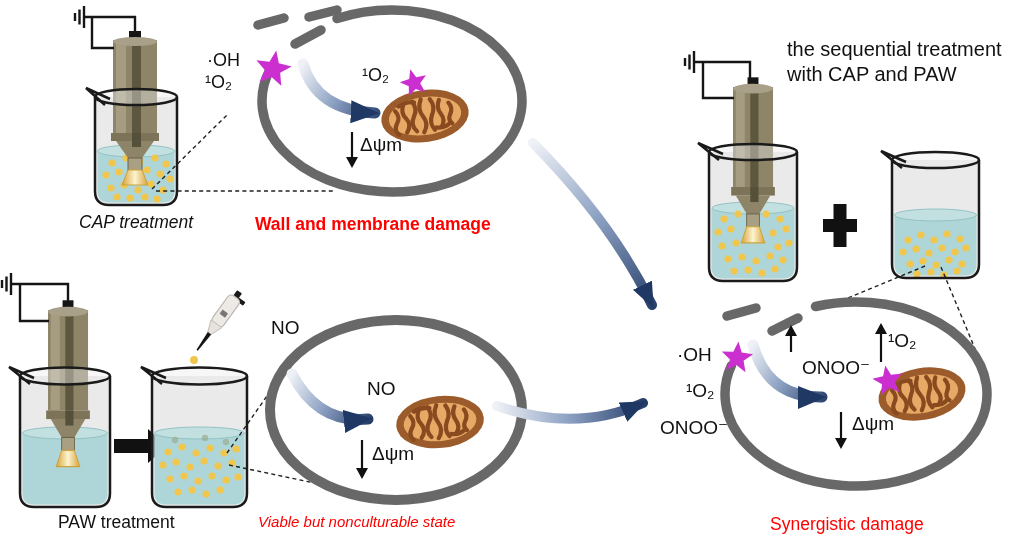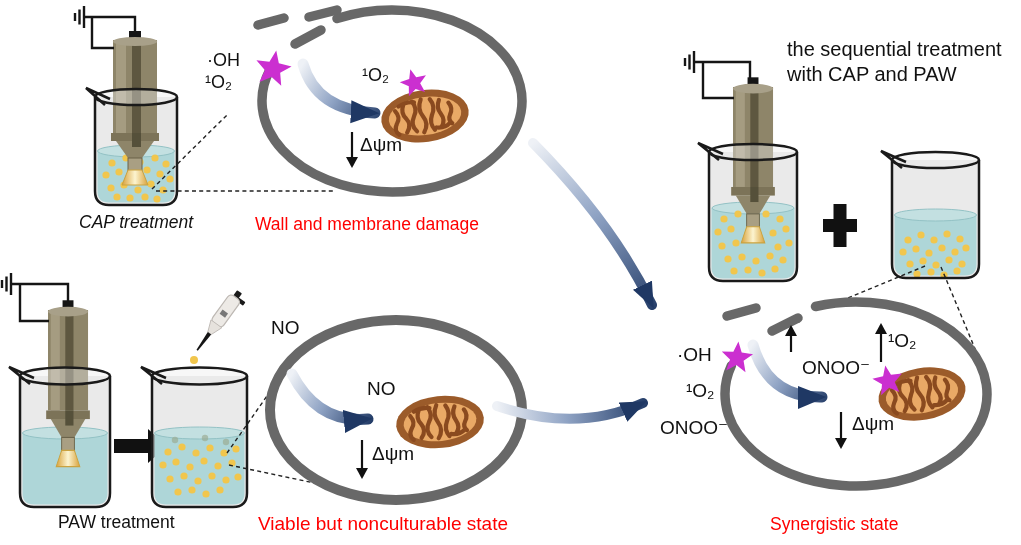--- a/index.html
+++ b/index.html
@@ -312,36 +312,36 @@
     <use href="#mito" transform="translate(922,394) rotate(-10)"></use>
     <use href="#star" transform="translate(737,358) scale(1.1) rotate(5)"></use>
     <use href="#star" transform="translate(888,381) scale(1.05) rotate(-10)"></use>
     <line x1="791" y1="352" x2="791" y2="327" stroke="#111" stroke-width="2.2" marker-end="url(#blackHead)"></line>
     <line x1="881" y1="362" x2="881" y2="325" stroke="#111" stroke-width="2.2" marker-end="url(#blackHead)"></line>
     <line x1="841" y1="412" x2="841" y2="447" stroke="#111" stroke-width="2.2" marker-end="url(#blackHead)"></line>
   </g>
 </svg>
 
 <div class="lbl" style="left:79px;top:213px;font-size:17.5px;font-style:italic;">CAP treatment</div>
-<div class="lbl red" style="left:255px;top:215px;font-size:17.5px;">Wall and membrane damage</div>
+<div class="lbl red" style="left:255px;top:215px;font-size:17.5px;font-weight:bold;">Wall and membrane damage</div>
 <div class="lbl" style="left:207px;top:51px;font-size:18px;">·OH</div>
 <div class="lbl" style="left:205px;top:73px;font-size:18px;">¹O₂</div>
 <div class="lbl" style="left:362px;top:66px;font-size:18px;">¹O₂</div>
 <div class="lbl" style="left:360px;top:135px;font-size:19px;">Δψm</div>
 
 <div class="lbl" style="left:787px;top:38px;font-size:20px;">the sequential treatment</div>
 <div class="lbl" style="left:787px;top:63px;font-size:20px;">with CAP and PAW</div>
 
 <div class="lbl" style="left:271px;top:318px;font-size:19px;">NO</div>
 <div class="lbl" style="left:367px;top:379px;font-size:19px;">NO</div>
 <div class="lbl" style="left:372px;top:444px;font-size:19px;">Δψm</div>
 <div class="lbl" style="left:58px;top:513px;font-size:17.5px;text-align:right;">PAW treatment</div>
-<div class="lbl red" style="left:258px;top:514px;font-size:19px;">Viable but nonculturable state</div>
+<div class="lbl red" style="left:258px;top:514px;font-size:15px;font-style:italic;">Viable but nonculturable state</div>
 
 <div class="lbl" style="left:677px;top:345px;font-size:19px;">·OH</div>
 <div class="lbl" style="left:686px;top:381px;font-size:19px;">¹O₂</div>
 <div class="lbl" style="left:660px;top:418px;font-size:19px;">ONOO⁻</div>
 <div class="lbl" style="left:802px;top:358px;font-size:19px;">ONOO⁻</div>
 <div class="lbl" style="left:888px;top:331px;font-size:19px;">¹O₂</div>
 <div class="lbl" style="left:852px;top:414px;font-size:19px;">Δψm</div>
-<div class="lbl red" style="left:770px;top:515px;font-size:17.5px;">Synergistic state</div>
+<div class="lbl red" style="left:770px;top:515px;font-size:17.5px;">Synergistic damage</div>
 
 </div>
 
 </body></html>

